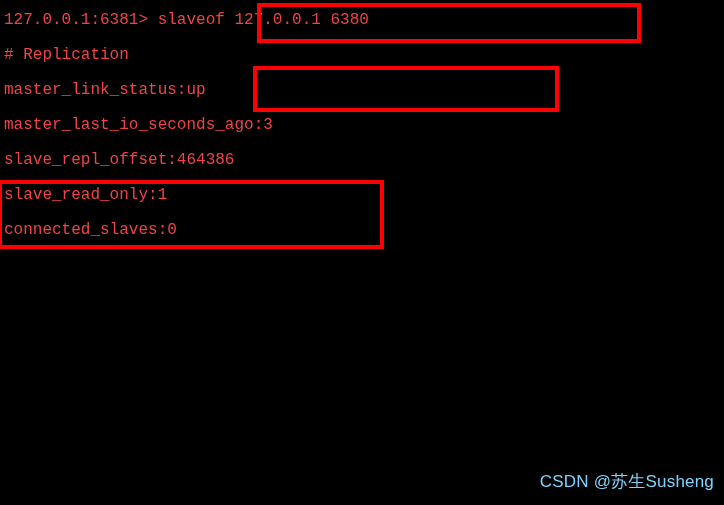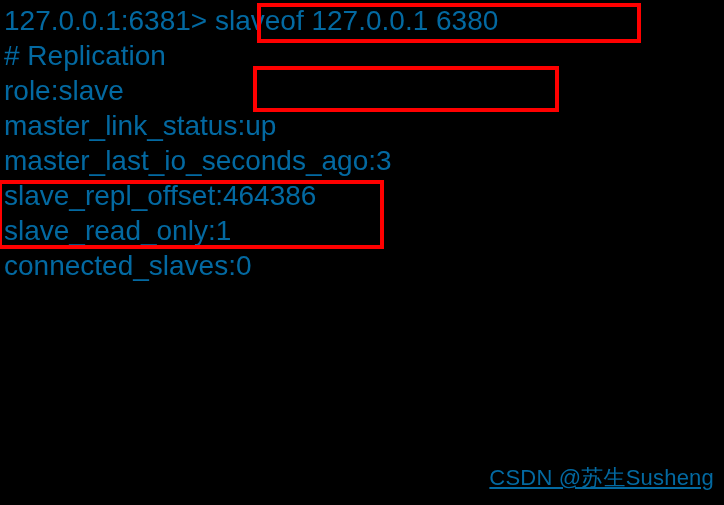--- a/index.html
+++ b/index.html
@@ -20,60 +20,58 @@
   .term {
     position: absolute;
     left: 4px;
     top: 3px;
     width: 716px;
   }
   .line {
     height: 35px;
     line-height: 35px;
     white-space: pre;
-    font-size: 28px;
+    font-size: 16px;
     letter-spacing: 0px;
-    color: #0369a1;
-    font-family: Liberation Sans, sans-serif;
+    color: #ef4444;
+    font-family: Liberation Mono, monospace;
   }
 
   
   .hl {
     position: absolute;
     box-sizing: border-box;
     border: 4px solid #ff0000;
     background: transparent;
     pointer-events: none;
   }
   #hl-slaveof    { left: 257px; top: 3px;   width: 384px; height: 40px; }
   #hl-inforepl   { left: 253px; top: 66px;  width: 306px; height: 46px; }
   #hl-masterinfo { left: -2px;  top: 180px; width: 386px; height: 69px; }
 
   
   .watermark {
     position: absolute;
     right: 10px;
     bottom: 12px;
     font-family: "Liberation Sans", "DejaVu Sans", sans-serif;
-    font-size: 22px;
-    color: #0369a1;
+    font-size: 17px;
+    color: #7dd3fc;
     white-space: nowrap;
     letter-spacing: 0.2px;
-    text-decoration: underline;
   }
 </style>
 </head>
 <body>
 
 <div id="screen">
 
   <div class="term">
     <div class="line">127.0.0.1:6381&gt; slaveof 127.0.0.1 6380</div>
     <div class="line"># Replication</div>
-    <div class="line">role:slave</div>
     <div class="line">master_link_status:up</div>
     <div class="line">master_last_io_seconds_ago:3</div>
     <div class="line">slave_repl_offset:464386</div>
     <div class="line">slave_read_only:1</div>
     <div class="line">connected_slaves:0</div>
   </div>
 
   <div class="hl" id="hl-slaveof"></div>
   <div class="hl" id="hl-inforepl"></div>
   <div class="hl" id="hl-masterinfo"></div>

